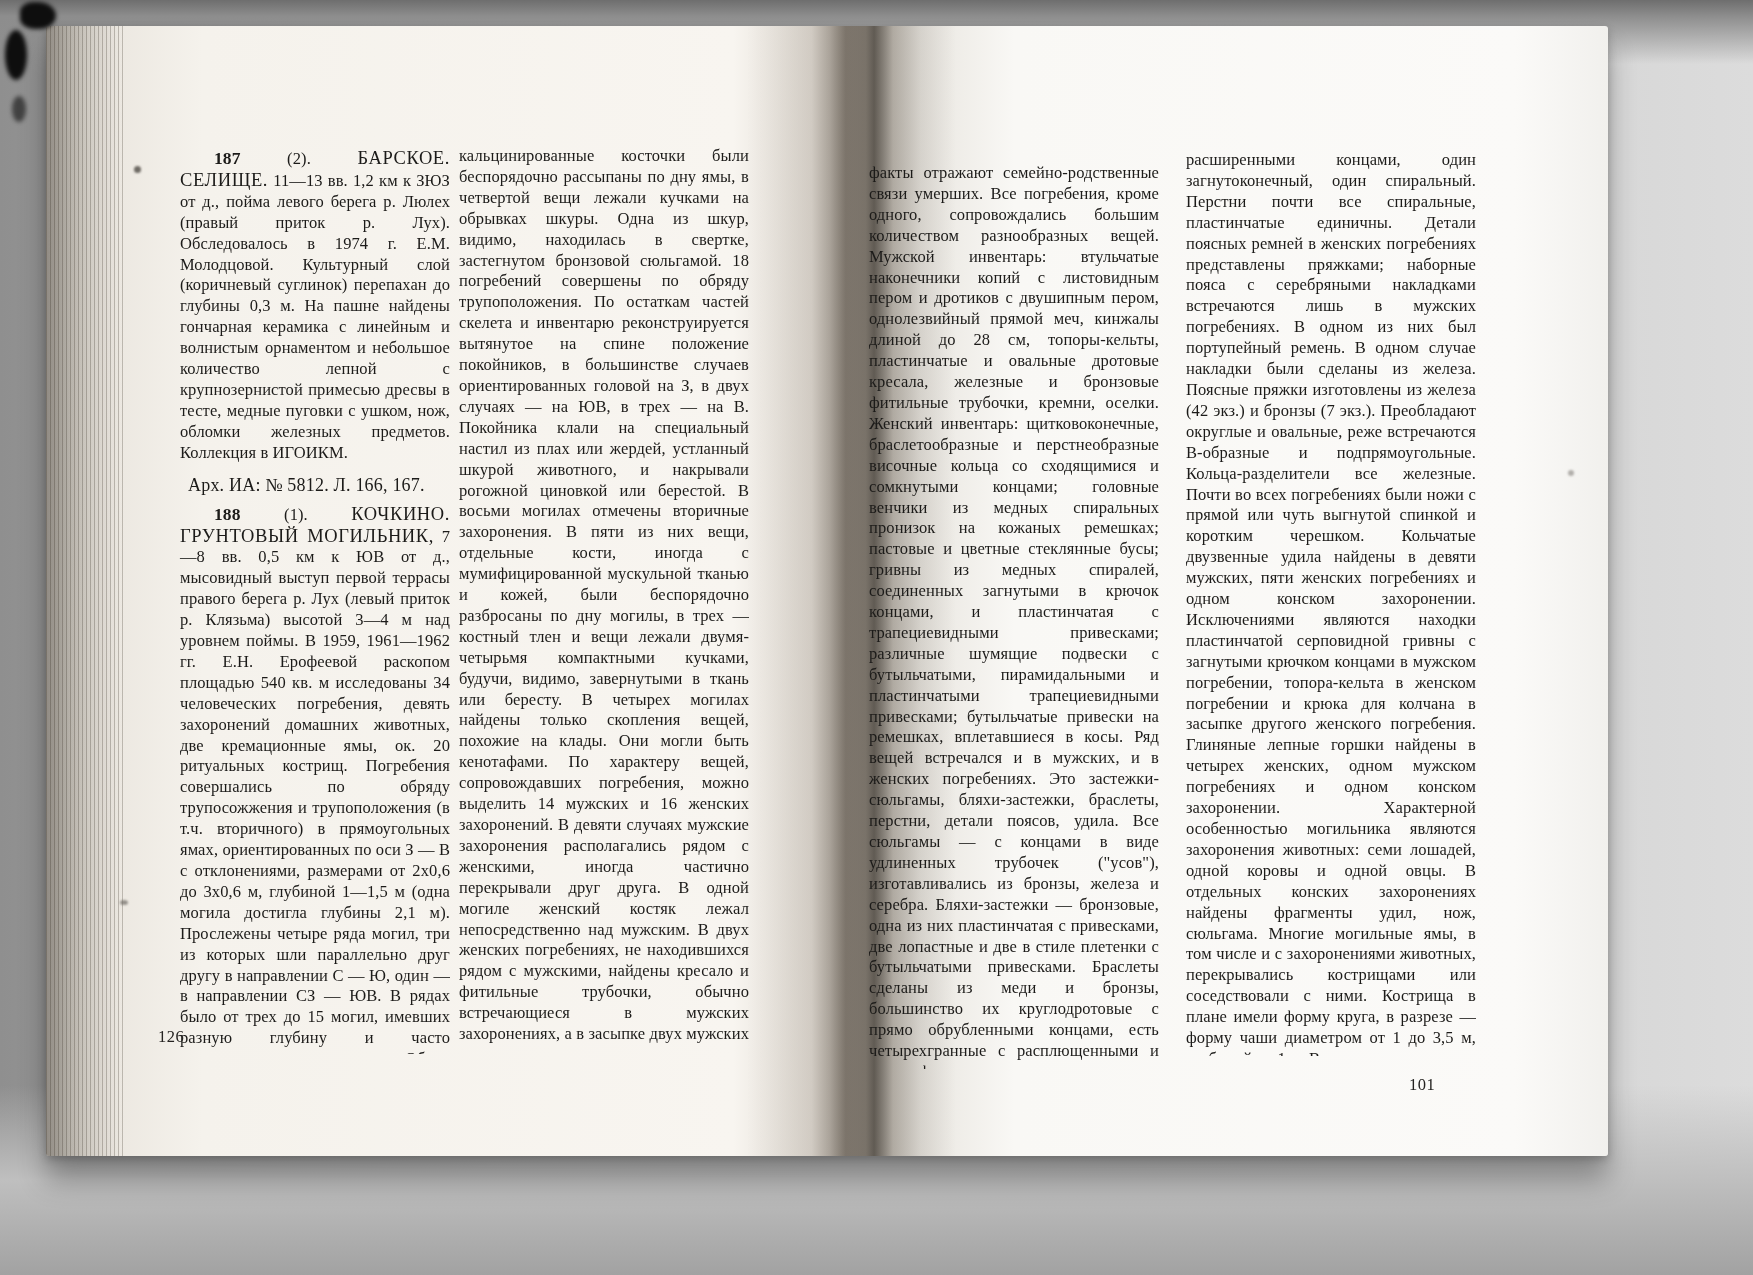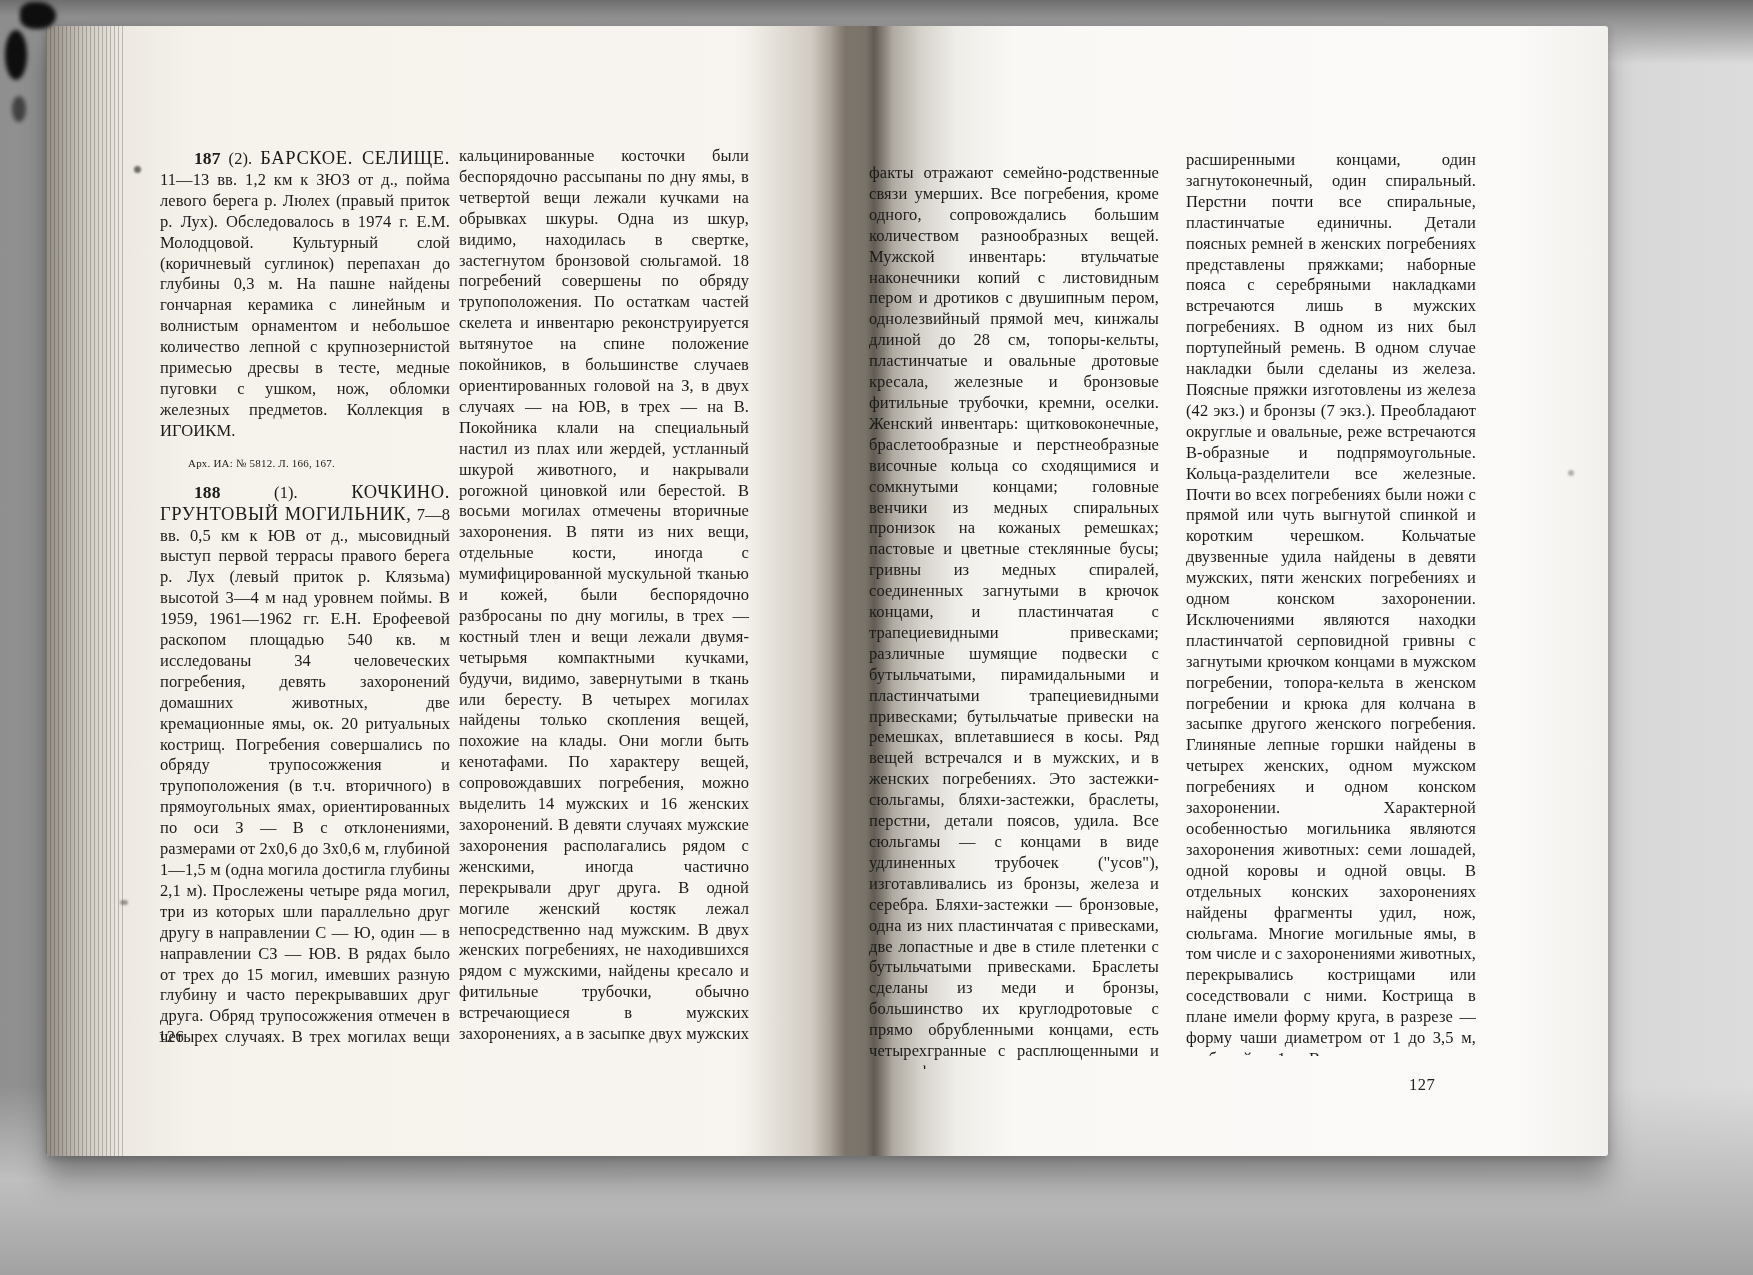--- a/index.html
+++ b/index.html
@@ -63,26 +63,26 @@
     color: #1c1b19;
     font-size: 16.5px;
     line-height: 20.9px;
     letter-spacing: .1px;
   }
   .lcol1 { left: 160px;  top: 148px; }
   .lcol2 { left: 459px;  top: 146px; }
   .rcol1 { left: 869px;  top: 163px; }
   .rcol2 { left: 1186px; top: 150px; }
   .col p { margin: 0; }
-  p.entry { text-indent: 34px; }
+  p.entry { text-indent: 34px; margin-left: 20px; }
   p.cont  { text-indent: 0; }
   .num   { font-weight: bold; font-size: 17.5px; }
   .title { font-size: 18.5px; letter-spacing: .6px; }
   p.ref {
-    font-size: 11px;
+    font-size: 18px;
     line-height: 16px;
     text-align: left;
     text-indent: 0;
     padding-left: 28px;
     margin: 13px 0 11px 0;
     letter-spacing: .2px;
   }
   .pageno {
     position: absolute;
     font-size: 16.5px;
@@ -121,15 +121,15 @@
 
   <div class="col rcol1">
     <p class="cont">факты отражают семейно-родственные связи умерших. Все погребения, кроме одного, сопровождались большим количеством разнообразных вещей. Мужской инвентарь: втульчатые наконечники копий с листовидным пером и дротиков с двушипным пером, однолезвийный прямой меч, кинжалы длиной до 28 см, топоры-кельты, пластинчатые и овальные дротовые кресала, железные и бронзовые фитильные трубочки, кремни, оселки. Женский инвентарь: щитковоконечные, браслетообразные и перстнеобразные височные кольца со сходящимися и сомкнутыми концами; головные венчики из медных спиральных пронизок на кожаных ремешках; пастовые и цветные стеклянные бусы; гривны из медных спиралей, соединенных загнутыми в крючок концами, и пластинчатая с трапециевидными привесками; различные шумящие подвески с бутыльчатыми, пирамидальными и пластинчатыми трапециевидными привесками; бутыльчатые привески на ремешках, вплетавшиеся в косы. Ряд вещей встречался и в мужских, и в женских погребениях. Это застежки-сюльгамы, бляхи-застежки, браслеты, перстни, детали поясов, удила. Все сюльгамы — с концами в виде удлиненных трубочек ("усов"), изготавливались из бронзы, железа и серебра. Бляхи-застежки — бронзовые, одна из них пластинчатая с привесками, две лопастные и две в стиле плетенки с бутыльчатыми привесками. Браслеты сделаны из меди и бронзы, большинство их круглодротовые с прямо обрубленными концами, есть четырехгранные с расплющенными и зооморфными концами, пластинчатые с</p>
   </div>
 
   <div class="col rcol2">
     <p class="cont">расширенными концами, один загнутоконечный, один спиральный. Перстни почти все спиральные, пластинчатые единичны. Детали поясных ремней в женских погребениях представлены пряжками; наборные пояса с серебряными накладками встречаются лишь в мужских погребениях. В одном из них был портупейный ремень. В одном случае накладки были сделаны из железа. Поясные пряжки изготовлены из железа (42 экз.) и бронзы (7 экз.). Преобладают округлые и овальные, реже встречаются В-образные и подпрямоугольные. Кольца-разделители все железные. Почти во всех погребениях были ножи с прямой или чуть выгнутой спинкой и коротким черешком. Кольчатые двузвенные удила найдены в девяти мужских, пяти женских погребениях и одном конском захоронении. Исключениями являются находки пластинчатой серповидной гривны с загнутыми крючком концами в мужском погребении, топора-кельта в женском погребении и крюка для колчана в засыпке другого женского погребения. Глиняные лепные горшки найдены в четырех женских, одном мужском погребениях и одном конском захоронении. Характерной особенностью могильника являются захоронения животных: семи лошадей, одной коровы и одной овцы. В отдельных конских захоронениях найдены фрагменты удил, нож, сюльгама. Многие могильные ямы, в том числе и с захоронениями животных, перекрывались кострищами или соседствовали с ними. Кострища в плане имели форму круга, в разрезе — форму чаши диаметром от 1 до 3,5 м, глубиной до 1 м. В интенсивном зольно-</p>
   </div>
 
   <div class="pageno pl">126</div>
-  <div class="pageno pr">127</div>
+  <div class="pageno pr">101</div>
 
 </div>
 
 </body></html>

